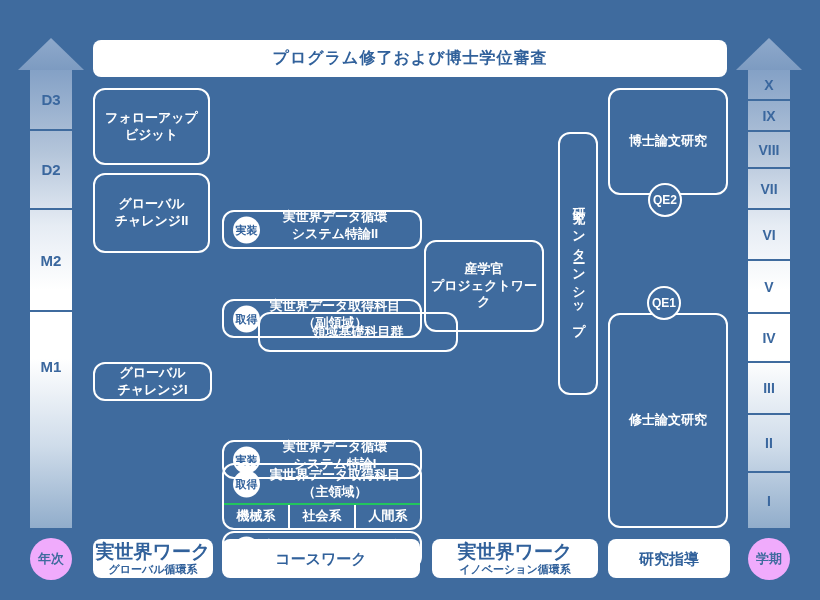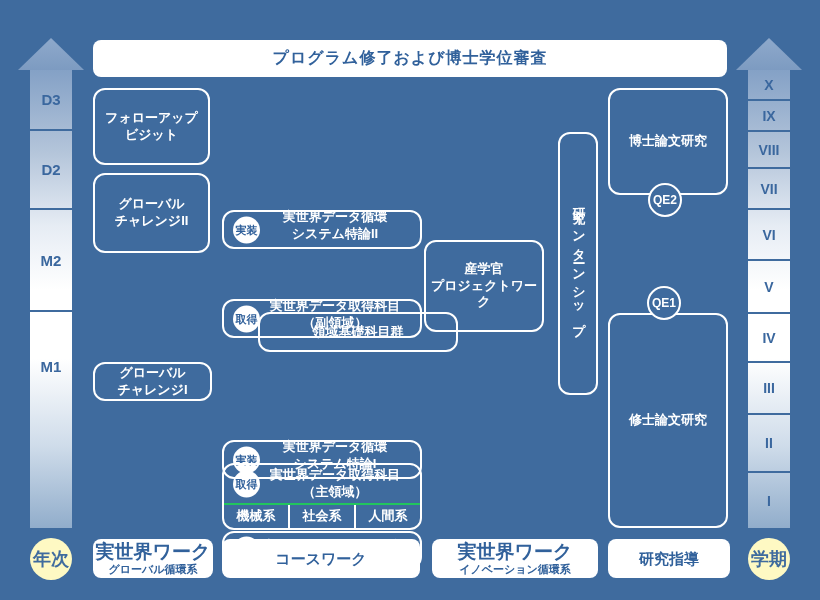--- a/index.html
+++ b/index.html
@@ -93,22 +93,22 @@
   .seg {
     box-sizing: border-box;
     display: flex; align-items: center; justify-content: center;
     color: #3a679e; font-weight: bold; font-size: 15px;
   }
   .seg + .seg { border-top: 2px solid var(--bg); }
   .shaft-r .seg { font-size: 14px; }
 
   .axis-circle {
     width: 42px; height: 42px; border-radius: 50%;
-    background: #fef9c3; color: var(--bg);
-    font-size: 18px; font-weight: bold;
+    background: #f0abfc; color: var(--bg);
+    font-size: 13px; font-weight: bold;
     display: flex; align-items: center; justify-content: center;
   }
 
   .banner { font-size: 16px; letter-spacing: 1px; }
   .cap-title { font-size: 19px; }
   .cap-sub { font-size: 11px; }
   .cap-single { font-size: 15px; }
 </style>
 </head>
 <body>

